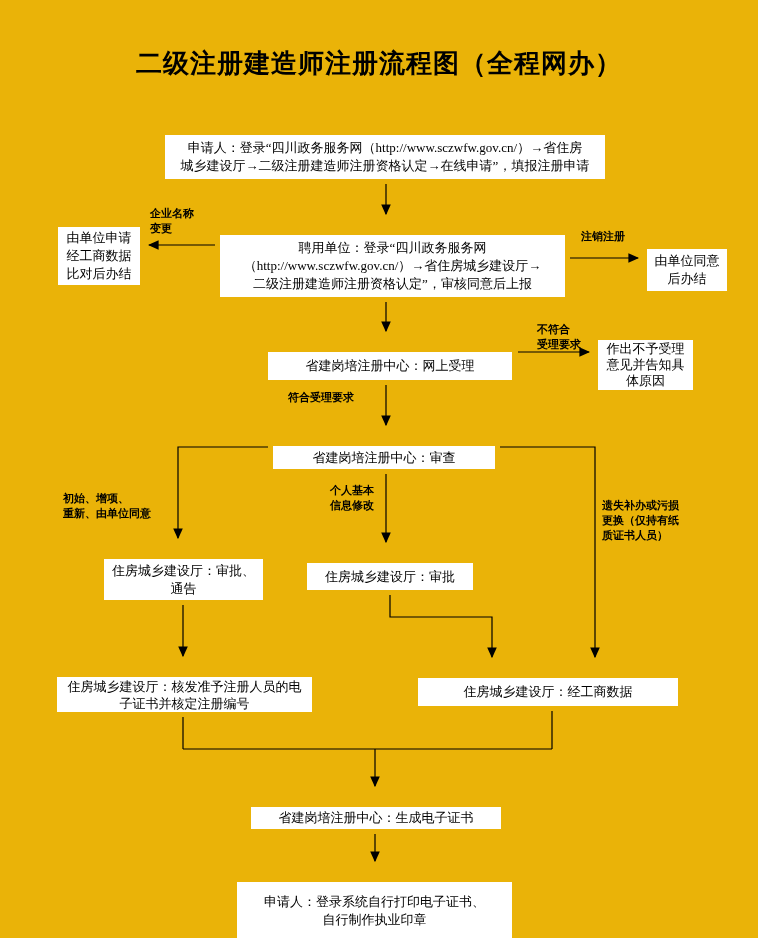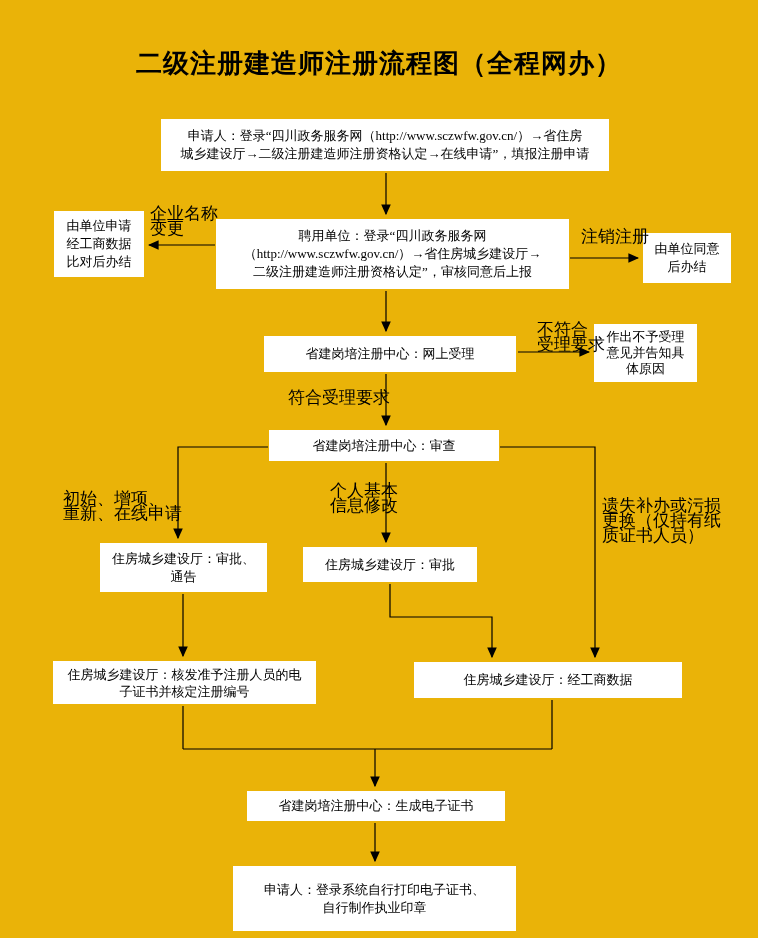--- a/index.html
+++ b/index.html
@@ -5,28 +5,28 @@
   * { margin:0; padding:0; box-sizing:border-box; }
   html,body { background:#ffffff; }
   body { font-family:"Liberation Serif","DejaVu Serif",serif; color:#000; }
   .canvas { position:relative; width:758px; height:938px; background:#eab308; overflow:hidden; }
   .page-title {
     position:absolute; top:46px; left:0; width:100%;
     text-align:center; font-size:26px; font-weight:bold; letter-spacing:1px;
     white-space:pre-line;
   }
   .node {
-    position:absolute; border:1px solid #eab308; background:#fff;
+    position:absolute; border:5px solid #eab308; background:#fff;
     display:flex; align-items:center; justify-content:center;
     text-align:center; font-size:13px; line-height:18px;
-    white-space:pre-line; padding:1px 2px;
+    white-space:pre-line; padding:1px 2px;margin-top:12px;
   }
   .elabel {
-    position:absolute; font-size:17px; line-height:15px;
-    white-space:pre-line; text-align:left;
+    position:absolute; font-size:11px; line-height:15px;
+    white-space:pre-line; text-align:left;font-weight:bold;
   }
   svg.wires { position:absolute; left:0; top:0; width:758px; height:938px; pointer-events:none; }
   svg.wires path { stroke:#000; stroke-width:1.2; fill:none; }
   svg.wires marker path { fill:#000; stroke:none; }
 </style>
 </head>
 <body>
 
 <div class="canvas">
 
@@ -97,21 +97,21 @@
 变更</div>
 
   <div class="elabel" style="left:581px; top:229px;">注销注册</div>
 
   <div class="elabel" style="left:537px; top:304px;margin-top:18px;">不符合
 受理要求</div>
 
   <div class="elabel" style="left:288px; top:390px;">符合受理要求</div>
 
   <div class="elabel" style="left:63px; top:491px;">初始、增项、
-重新、在线申请</div>
+重新、由单位同意</div>
 
   <div class="elabel" style="left:330px; top:483px;">个人基本
 信息修改</div>
 
   <div class="elabel" style="left:602px; top:498px;">遗失补办或污损
 更换（仅持有纸
 质证书人员）</div>
 
 </div>
 

